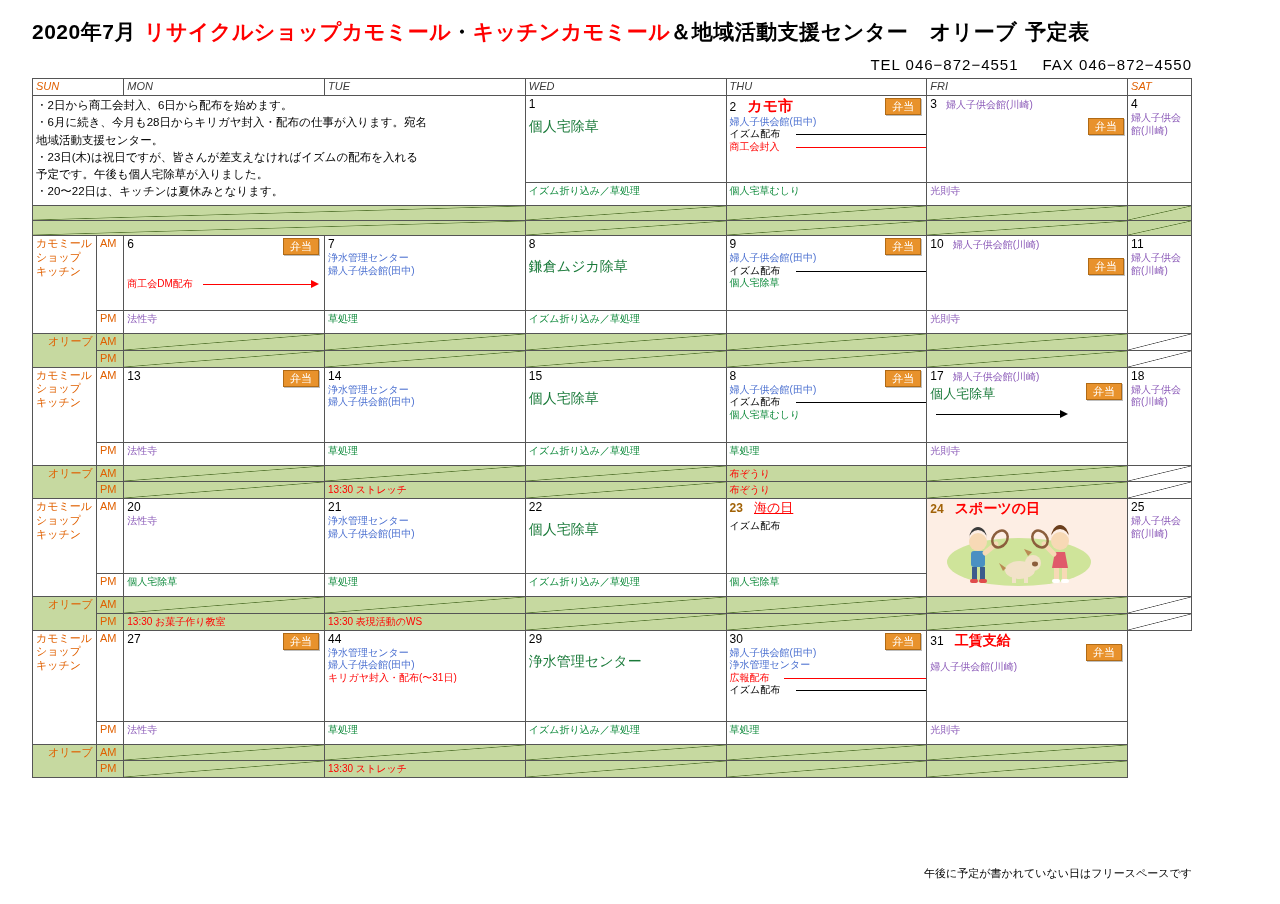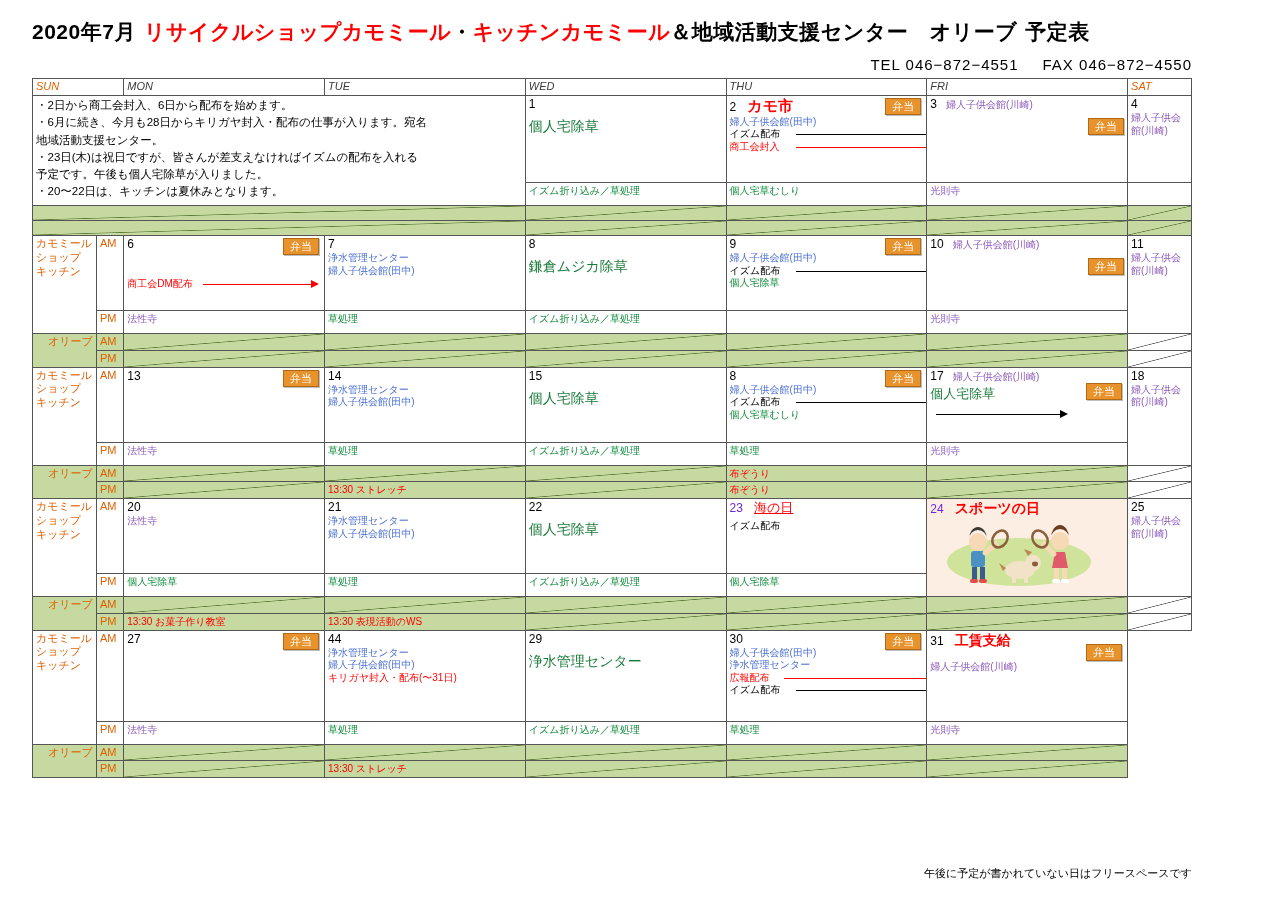--- a/index.html
+++ b/index.html
@@ -55,21 +55,21 @@
   }
   .lab-olive{
     color:#e06000;font-size:11px;vertical-align:middle;text-align:right;
   }
   .ap{
     color:#e06000;font-size:10px;text-align:left;vertical-align:middle;
   }
 
   
   .dnum{font-size:12px;color:#000;}
-  .dnum.red{color:#6d28d9;font-weight:normal;}
+  .dnum.red{color:#a16207;font-weight:bold;}
   .ev-big{color:#1a7a3a;font-size:14px;}
   .blue{color:#4a6fd0;}
   .purple{color:#8b5ab8;}
   .red{color:#ff0000;}
   .green{color:#0f8a3c;}
   .small{font-size:10px;}
 
   .bento{
     display:inline-block;background:#e8922c;color:#fff;font-size:11px;
     border:1px solid #b06a15;padding:0 6px;line-height:15px;

